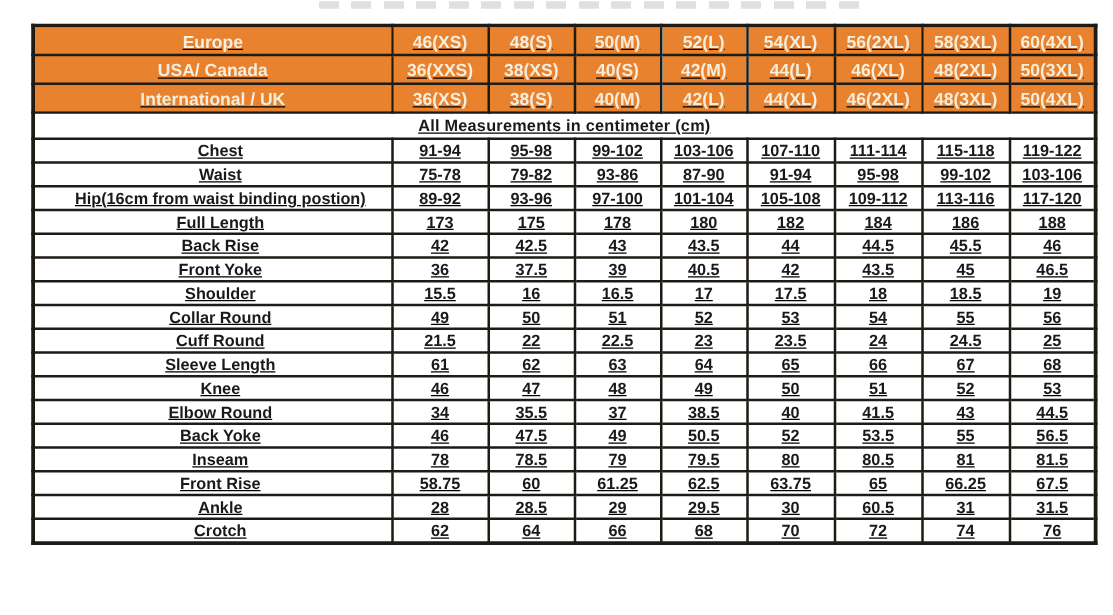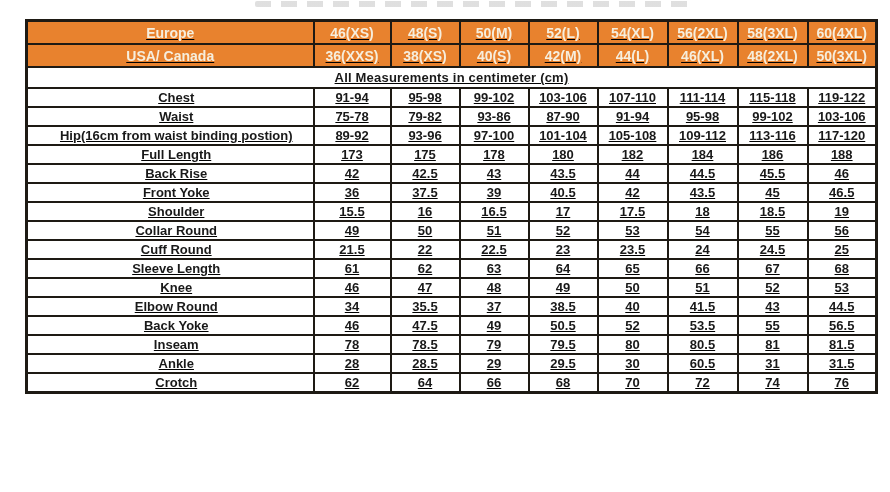--- a/index.html
+++ b/index.html
@@ -102,20 +102,31 @@
           <td class="hdr-label">USA/ Canada</td>
           <td class="hdr-size">36(XXS)</td>
           <td class="hdr-size">38(XS)</td>
           <td class="hdr-size">40(S)</td>
           <td class="hdr-size">42(M)</td>
           <td class="hdr-size">44(L)</td>
           <td class="hdr-size">46(XL)</td>
           <td class="hdr-size">48(2XL)</td>
           <td class="hdr-size">50(3XL)</td>
         </tr>
+        <tr class="hdr-row">
+          <td class="hdr-label">International / UK</td>
+          <td class="hdr-size">36(XS)</td>
+          <td class="hdr-size">38(S)</td>
+          <td class="hdr-size">40(M)</td>
+          <td class="hdr-size">42(L)</td>
+          <td class="hdr-size">44(XL)</td>
+          <td class="hdr-size">46(2XL)</td>
+          <td class="hdr-size">48(3XL)</td>
+          <td class="hdr-size">50(4XL)</td>
+        </tr>
         <tr>
           <td class="units-cell" colspan="9">All Measurements in centimeter (cm)</td>
         </tr>
         <tr class="data-row">
           <td class="row-label">Chest</td>
           <td class="val">91-94</td>
           <td class="val">95-98</td>
           <td class="val">99-102</td>
           <td class="val">103-106</td>
           <td class="val">107-110</td>
@@ -260,20 +271,31 @@
           <td class="val">78</td>
           <td class="val">78.5</td>
           <td class="val">79</td>
           <td class="val">79.5</td>
           <td class="val">80</td>
           <td class="val">80.5</td>
           <td class="val">81</td>
           <td class="val">81.5</td>
         </tr>
         <tr class="data-row">
+          <td class="row-label">Front Rise</td>
+          <td class="val">58.75</td>
+          <td class="val">60</td>
+          <td class="val">61.25</td>
+          <td class="val">62.5</td>
+          <td class="val">63.75</td>
+          <td class="val">65</td>
+          <td class="val">66.25</td>
+          <td class="val">67.5</td>
+        </tr>
+        <tr class="data-row">
           <td class="row-label">Ankle</td>
           <td class="val">28</td>
           <td class="val">28.5</td>
           <td class="val">29</td>
           <td class="val">29.5</td>
           <td class="val">30</td>
           <td class="val">60.5</td>
           <td class="val">31</td>
           <td class="val">31.5</td>
         </tr>

